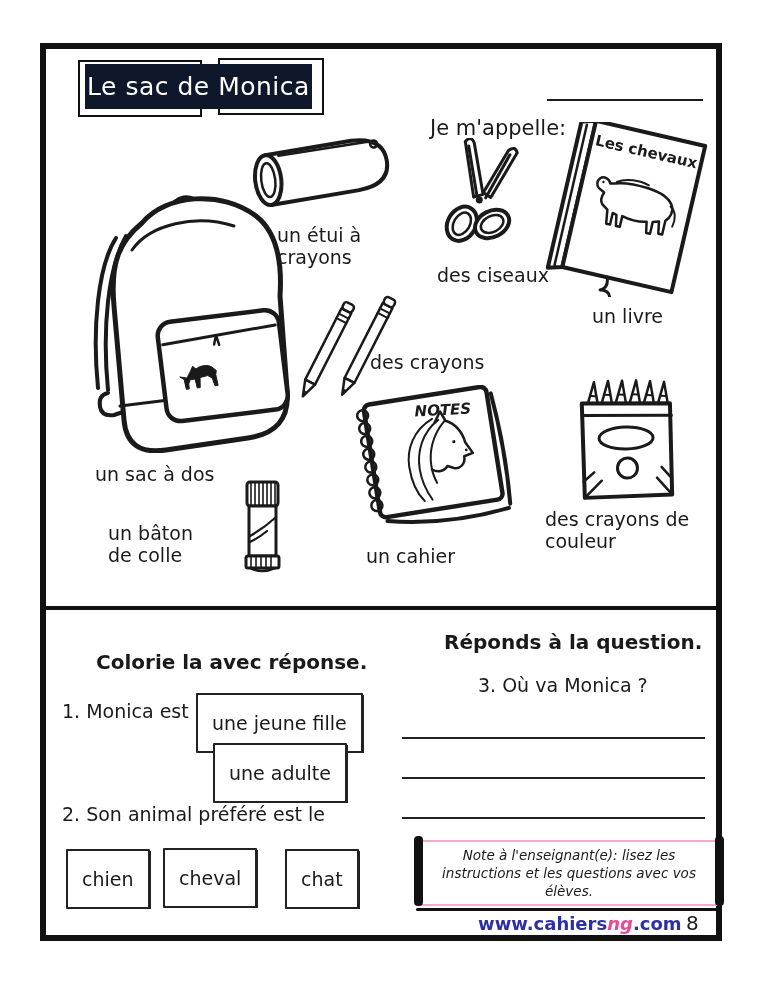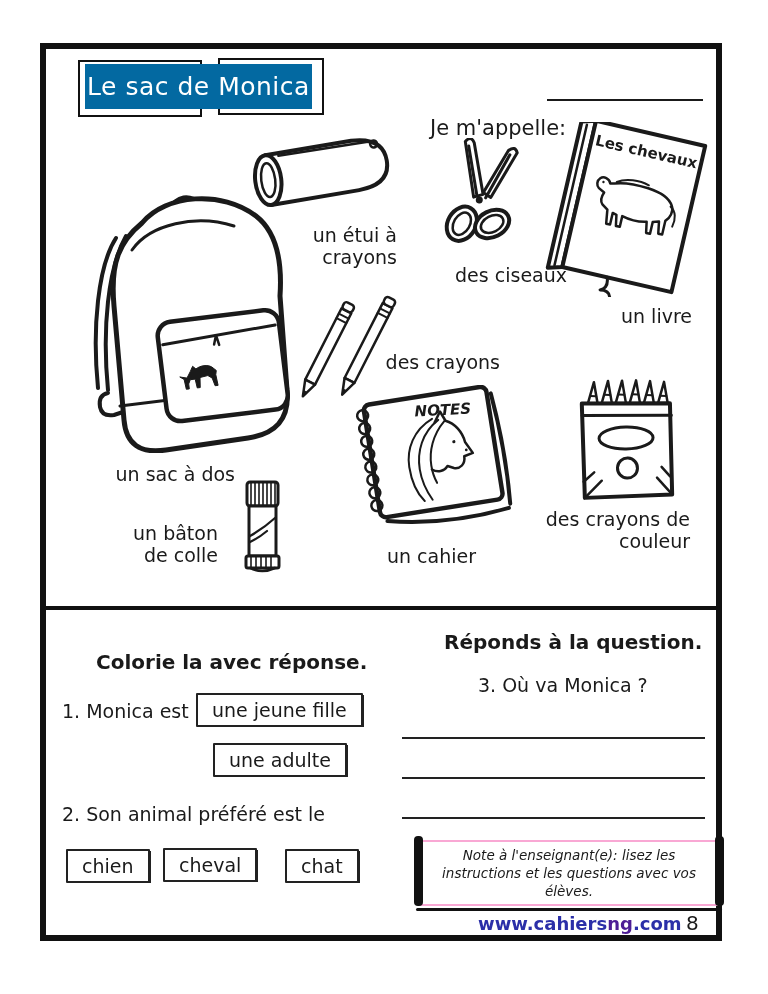--- a/index.html
+++ b/index.html
@@ -4,46 +4,46 @@
 <style>
   html,body{margin:0;padding:0;background:#fff;}
   .page{position:relative;width:768px;height:994px;background:#fff;
         font-family:"DejaVu Sans",sans-serif;color:#1a1a1a;overflow:hidden;}
   .frame{position:absolute;left:40px;top:43px;width:682px;height:898px;
          border:6px solid #111;box-sizing:border-box;background:#fff;}
   .abs{position:absolute;}
   
   .title-outline{position:absolute;border:2px solid #111;background:#fff;}
   .title-box{position:absolute;left:85px;top:64px;width:227px;height:45px;
-             background:#0369a1;color:#fff;display:flex;align-items:center;justify-content:center;
+             background:#0f172a;color:#fff;display:flex;align-items:center;justify-content:center;
              font-size:25px;letter-spacing:0.5px;}
   .name-row{position:absolute;left:430px;top:76px;font-size:21px;white-space:nowrap;margin-top:40px;}
   .name-line{position:absolute;left:547px;top:99px;width:156px;border-bottom:2px solid #1a1a1a;height:0;}
   
-  .lbl{position:absolute;font-size:19px;line-height:1.18;text-align:right;color:#1a1a1a;}
+  .lbl{position:absolute;font-size:19px;line-height:1.18;text-align:left;color:#1a1a1a;}
   
   .divider{position:absolute;left:46px;top:606px;width:670px;height:4px;background:#111;}
   
   .heading{position:absolute;font-weight:bold;font-size:20px;}
   .qtext{position:absolute;font-size:19px;}
-  .optbox{position:absolute;border:2px solid #222;background:#fff;padding:4px 14px;
+  .optbox{position:absolute;border:2px solid #222;background:#fff;padding:17px 14px;
           font-size:19px;box-shadow:2px 1px 0 -1px #222;border-radius:1px;white-space:nowrap;}
   .writeline{position:absolute;left:402px;width:303px;border-bottom:2px solid #222;height:0;}
   .notebox{position:absolute;left:420px;top:840px;width:274px;height:58px;border:2px solid #f9a8d4;
            background:#fff;display:flex;align-items:center;justify-content:center;text-align:center;
            font-style:italic;font-size:13.5px;line-height:1.35;padding:2px 10px;box-sizing:content-box;}
   .notebox::before,.notebox::after{content:"";position:absolute;top:-6px;bottom:-2px;width:9px;
            background:#111;border-radius:4px;}
   .notebox::before{left:-8px;}
   .notebox::after{right:-8px;}
   .notebox .shadow-b{position:absolute;left:-6px;right:-6px;bottom:-7px;height:3px;background:#111;
            border-radius:2px;}
   .footer-credit{position:absolute;left:112px;top:913px;font-size:18px;font-weight:bold;color:#2b2fa8;}
   .footer-site{position:absolute;left:478px;top:913px;font-size:18px;font-weight:bold;color:#2b2fa8;}
-  .footer-site .mid{color:#4c1d95;}
+  .footer-site .mid{color:#ec4899;font-style:italic;}
   .pageno{position:absolute;left:686px;top:911px;font-size:20px;color:#1a1a1a;}
   svg{display:block;}
   svg *{vector-effect:non-scaling-stroke;}
   .ink{stroke:#1a1a1a;fill:none;stroke-linecap:round;stroke-linejoin:round;}
   .inkw{stroke:#1a1a1a;fill:#fff;stroke-linecap:round;stroke-linejoin:round;}
   svg text{font-family:"DejaVu Sans",sans-serif;fill:#1a1a1a;}
 </style>
 </head>
 <body>
 

